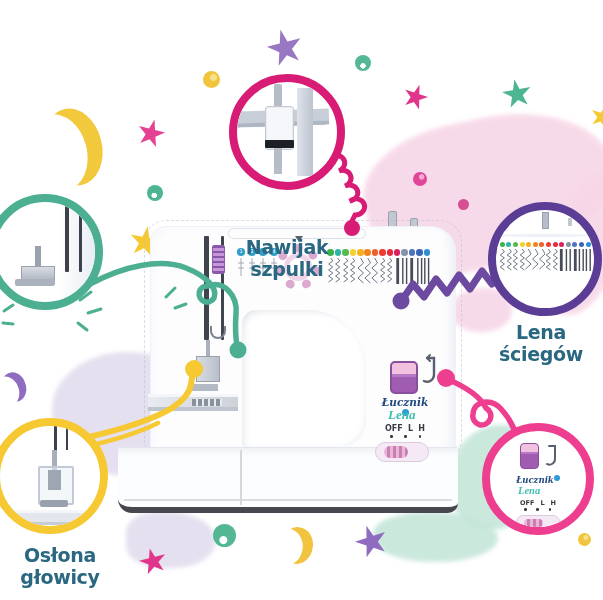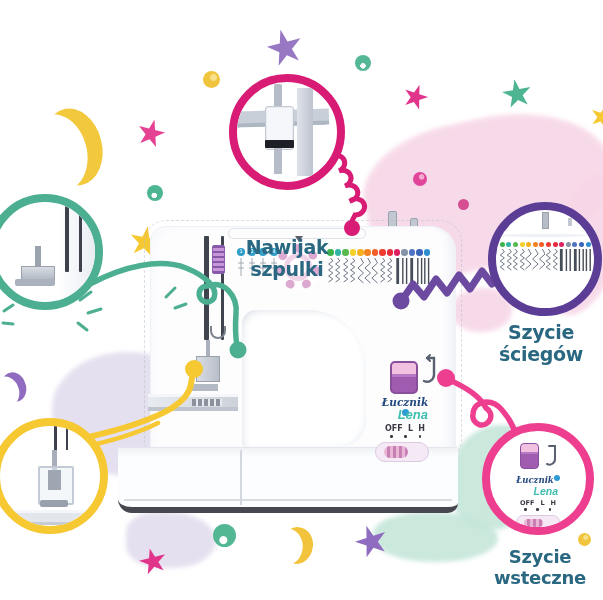--- a/index.html
+++ b/index.html
@@ -43,21 +43,21 @@
            background:repeating-linear-gradient(180deg,#8659a8 0 2px,#c795d8 2px 5px);border:1px solid #8a5fae;}
   .uguide{position:absolute;left:210px;top:326px;width:12px;height:11px;border:2px solid #7b828e;border-top:none;border-radius:0 0 10px 10px;}
   .panel{position:absolute;display:flex;align-items:flex-start;}
   .stc{display:inline-flex;flex-direction:column;align-items:center;gap:2px;}
   .std{border-radius:50%;display:block;}
   .seln{border-radius:50%;background:#2f9ec9;color:#fff;text-align:center;display:block;}
   .lever{position:absolute;left:390px;top:361px;width:28px;height:33px;border-radius:5px;border:2px solid #8a4f9c;box-sizing:border-box;
          background:linear-gradient(180deg,#f3c1e0 0 11px,#b678c4 11px 14px,#a05cb0 14px 100%);}
   .brand{position:absolute;color:#23487e;font-family:"DejaVu Serif",serif;font-style:italic;font-weight:700;text-align:center;}
   .branddot{display:inline-block;border-radius:50%;background:#2e9bd6;vertical-align:2px;}
-  .lena{position:absolute;color:#3fbdb0;font-family:Liberation Sans, sans-serif;font-style:italic;font-weight:700;text-align:right;}
+  .lena{position:absolute;color:#3fbdb0;font-family:Liberation Serif, serif;font-style:italic;font-weight:700;text-align:left;}
   .offrow{position:absolute;display:flex;justify-content:space-between;color:#3b3b45;font-weight:700;}
   .offrow span{text-align:center;}
   .dotrow{position:absolute;display:flex;justify-content:space-between;}
   .dotrow i{width:2.5px;height:2.5px;border-radius:50%;background:#3b3b45;display:block;}
   .slider{position:absolute;border-radius:10px;background:#f4e9f5;border:1.5px solid #dccbe0;box-sizing:border-box;}
   .slider .knob{position:absolute;border-radius:6px;background:repeating-linear-gradient(90deg,#e9b6d6 0 3px,#c87fb4 3px 6px);}
   .silver{position:absolute;background:linear-gradient(90deg,#d8dce3,#b9bfca);border:1px solid #9aa1ad;box-sizing:border-box;}
   svg.overlay{position:absolute;left:0;top:0;z-index:4;pointer-events:none;}
 </style>
 </head>
@@ -427,16 +427,16 @@
           <i></i>
           <i></i>
         </div>
       <div class="slider" style="left:26px;top:84px;width:44px;height:14px;">
         <div class="knob" style="left:7px;top:2.5px;width:19px;height:8px;"></div>
       </div>
     </div>
   </div>
 
   <div class="lbl" style="left:217px;top:195px;width:140px;margin-top:41px;">Nawijak szpulki</div>
-  <div class="lbl" style="left:480px;top:321px;width:122px;">Szycie ściegów</div>
-  <div class="lbl" style="left:477px;top:546px;width:126px;font-size:18px;">Szycie wsteczne</div>
+  <div class="lbl" style="left:480px;top:321px;width:122px;">Lena ściegów</div>
+  <div class="lbl" style="left:0;top:544px;width:120px;">Osłona głowicy</div>
 
 </div>
 
 </body></html>

